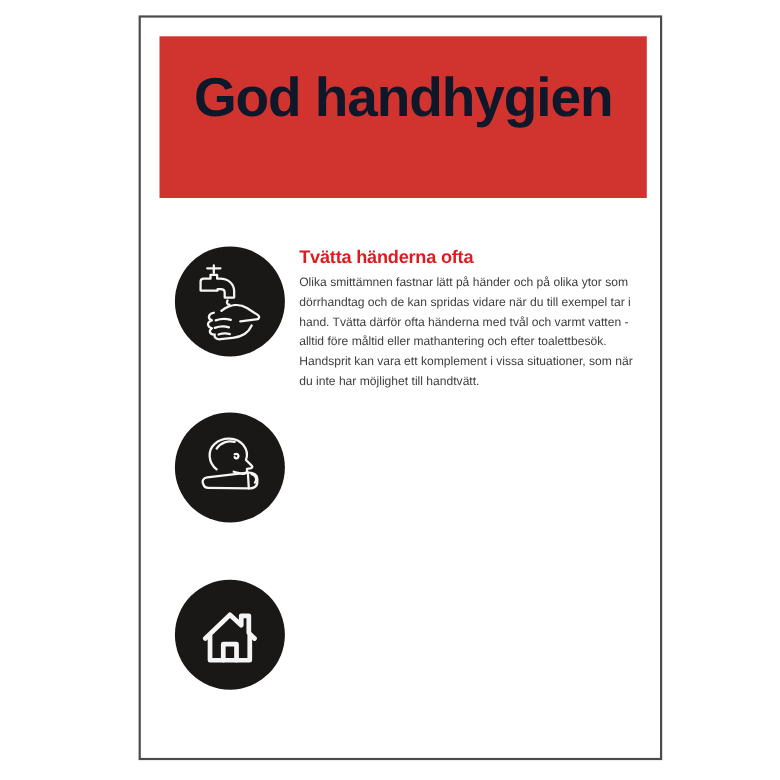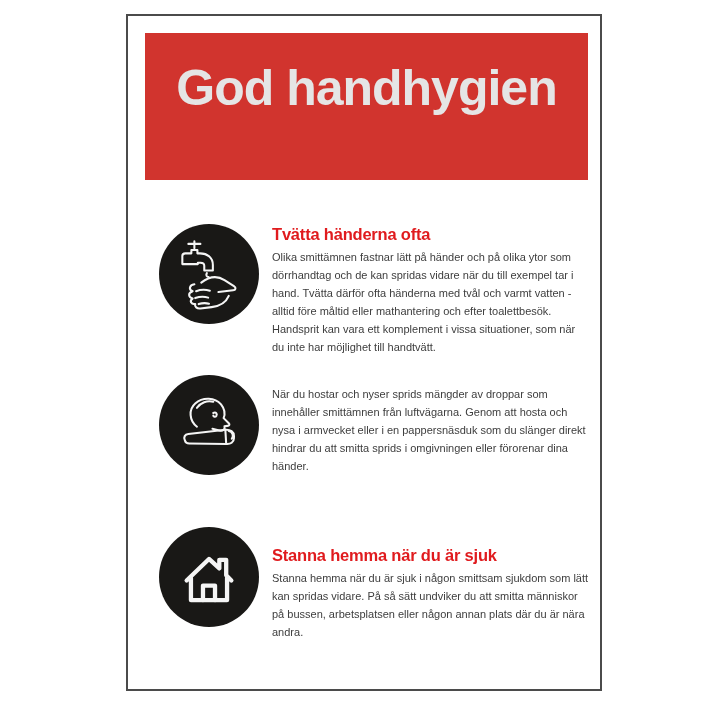--- a/index.html
+++ b/index.html
@@ -13,21 +13,21 @@
   body{
     width:709px;height:709px;background:#ffffff;overflow:hidden;position:relative;
     font-family:"Liberation Sans","DejaVu Sans",sans-serif;
   }
   .page{
     position:absolute;left:126px;top:14px;width:476px;height:677px;
     background:#ffffff;border:2px solid var(--border-gray);box-sizing:border-box;
   }
   .band{
     position:absolute;left:17px;top:17px;width:443px;height:147px;
-    background:var(--band-red);color:#e5e5e5;text-align:center;box-sizing:border-box;
+    background:var(--band-red);color:#0f172a;text-align:center;box-sizing:border-box;
     padding-top:28px;
   }
   .band-title{
     font-size:50px;font-weight:bold;line-height:55px;letter-spacing:-1px;margin:0;
   }
   .band-subtitle{
     font-size:16.5px;font-weight:bold;line-height:20px;letter-spacing:0.2px;margin-top:8px;
   }
   .section{
     position:absolute;left:31px;display:flex;gap:13px;align-items:flex-start;justify-content:center;
@@ -86,33 +86,28 @@
         <g fill="none" stroke="#f5f5f5" stroke-width="2.4" stroke-linecap="round" stroke-linejoin="round">
           <path d="M36 52 c-9-7-10-20-2-27 c9-8 23-7 30 1 c4 5 5 11 3 16 l6 6 c1.5 1.5 0.5 3-1.5 3 l-3.5 0.5 c1 4-2 6-6 5 l-8-2"></path>
           <path d="M55 36 c3-1.5 5 1 3.5 3.5 c-1 1.5-3.5 1-3.5-0.5"></path>
           <path d="M36 30 c4-6 12-9 19-7"></path>
           <path d="M22 68 c-2-4 0-7 4-7.5 l43-5 c6-0.5 10 2.5 10 7 v3 c0 4.5-4 7-9 6.5 l-43-0.5 c-3 0-4.5-1.5-5-3.5 z"></path>
           <path d="M69 55.5 l1 16.5 M73 57 c4.5 1 6 5.5 3.5 9"></path>
         </g>
       </svg>
     </div>
     <div class="sec-text">
-      <p class="sec-body">När du hostar och nyser sprids mängder av droppar som innehåller smittämnen från luftvägarna. Genom att hosta och nysa i armvecket eller i en pappersnäsduk som du slänger direkt hindrar du att smitta sprids i omgivningen eller förorenar dina händer.</p>
     </div>
   </div>
 
   <div class="section sec-3">
     <div class="icon-circle">
       <svg viewBox="0 0 100 100" aria-hidden="true">
         <g fill="none" stroke="#f5f5f5" stroke-width="5" stroke-linecap="round" stroke-linejoin="round">
           <path d="M24 54 L50 29 L62 40 V30 h8 v18 l6 6"></path>
           <path d="M29 51 V77 H71 V51"></path>
           <path d="M43 77 V60 h14 v17"></path>
         </g>
       </svg>
     </div>
-    <div class="sec-text">
-      <h2 class="sec-heading">Stanna hemma när du är sjuk</h2>
-      <p class="sec-body">Stanna hemma när du är sjuk i någon smittsam sjukdom som lätt kan spridas vidare. På så sätt undviker du att smitta människor på bussen, arbetsplatsen eller någon annan plats där du är nära andra.</p>
-    </div>
   </div>
 
 </div>
 
 </body></html>

